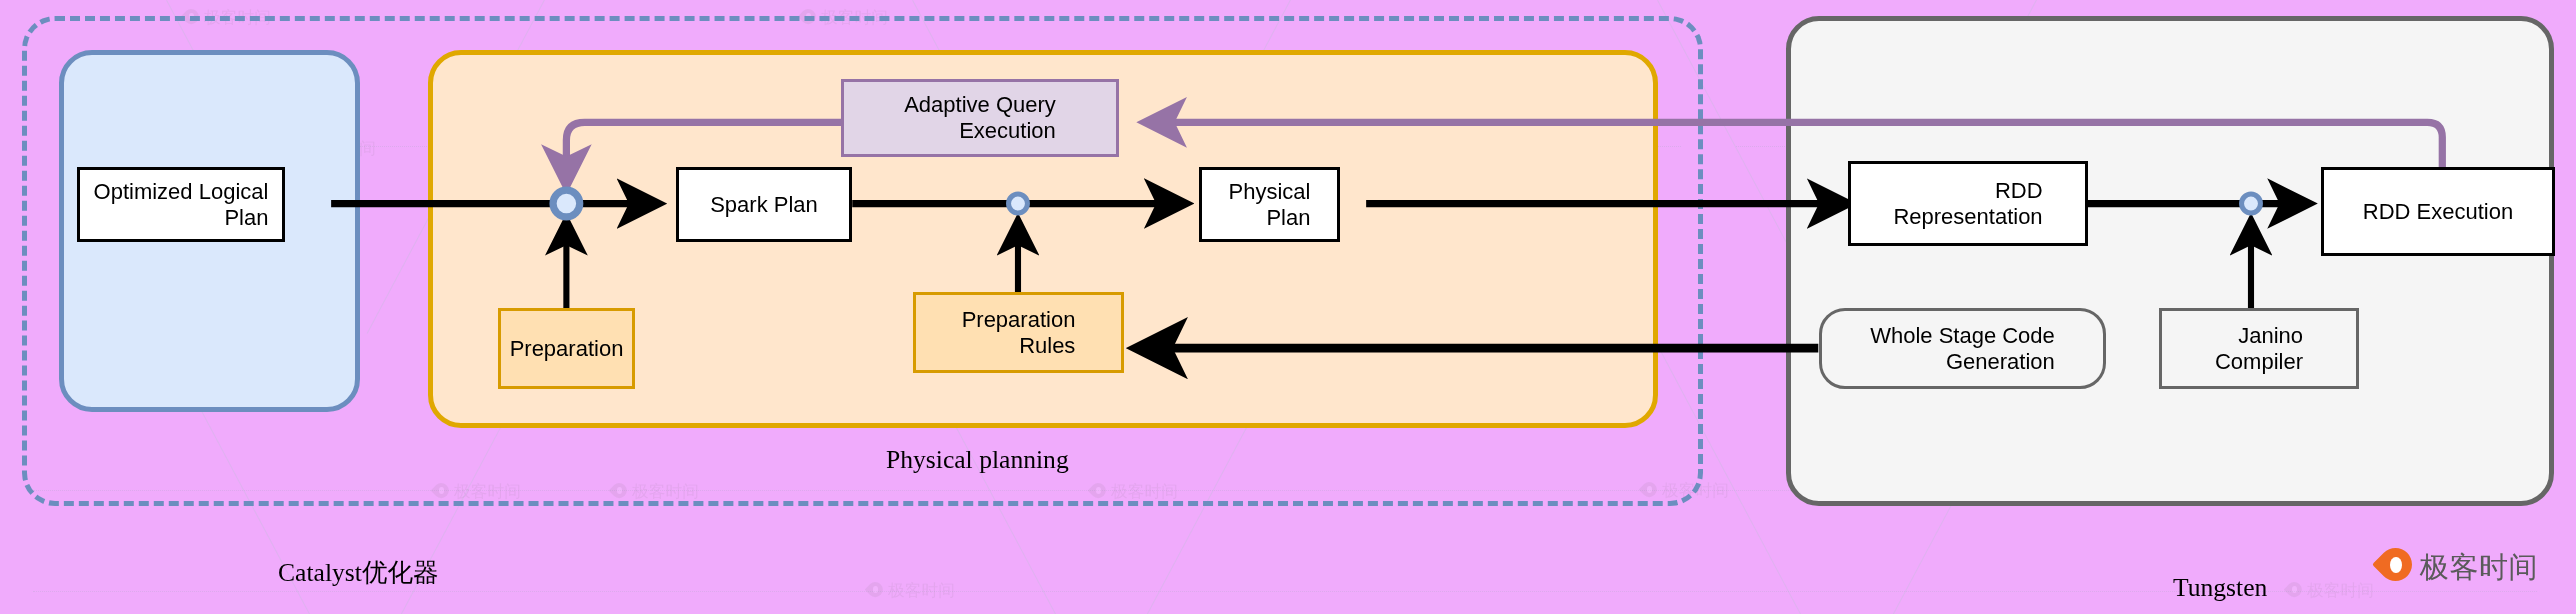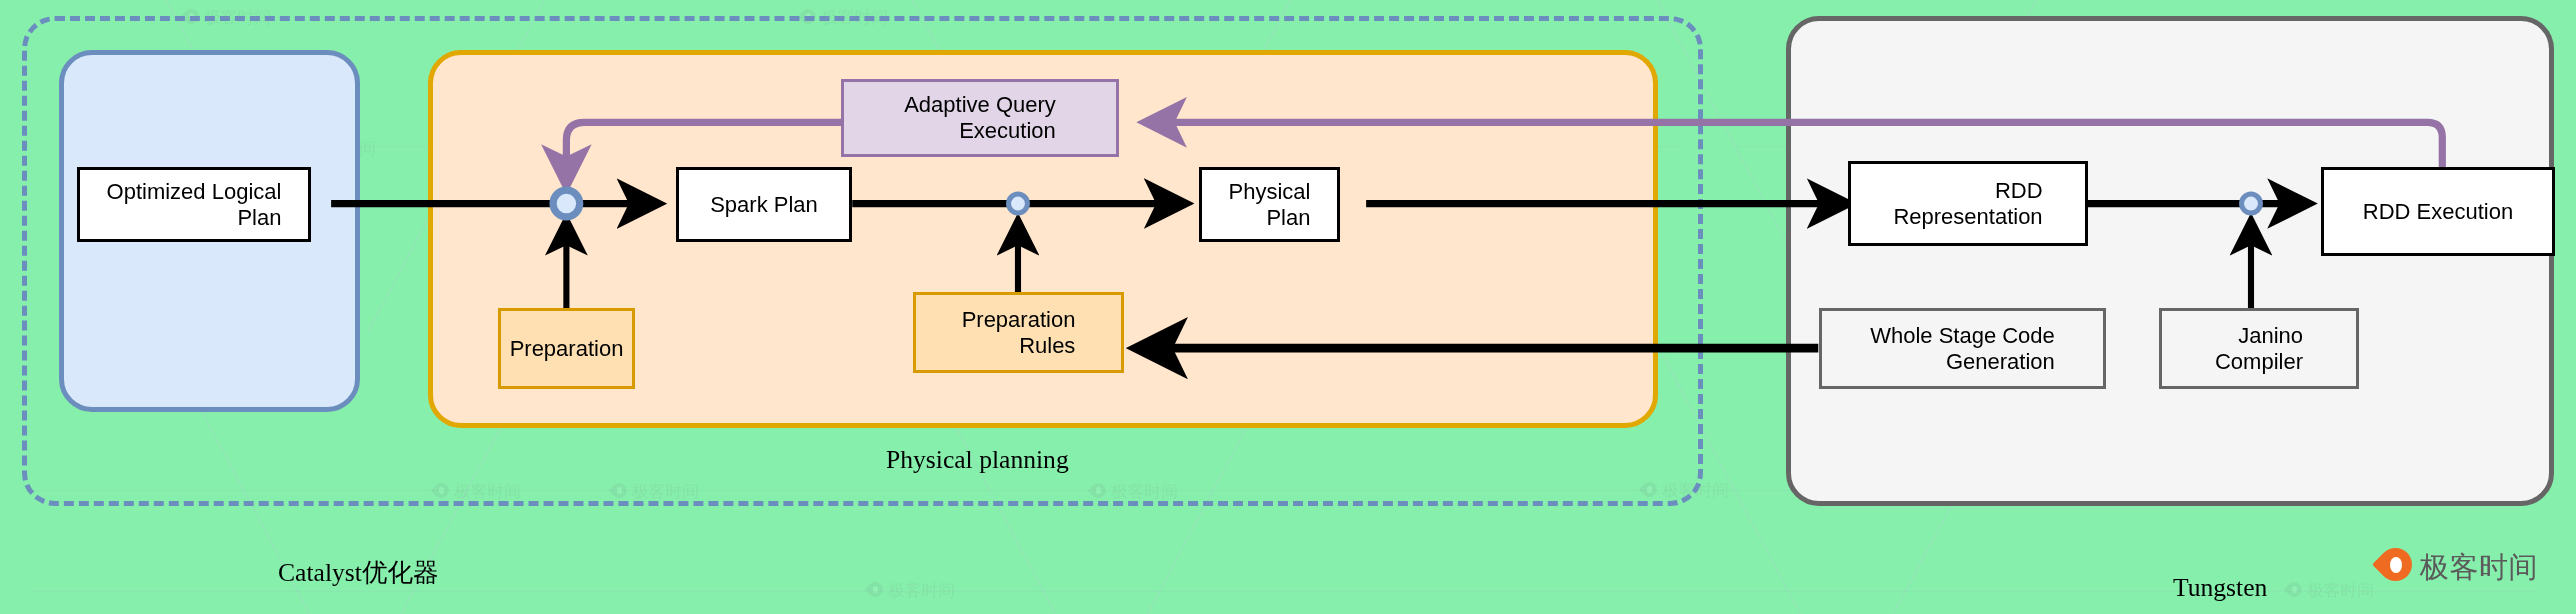--- a/index.html
+++ b/index.html
@@ -8,21 +8,21 @@
     padding: 0;
     background: #ffffff;
   }
   body {
     font-family: "Liberation Sans", "DejaVu Sans", sans-serif;
   }
   #stage {
     position: relative;
     width: 2576px;
     height: 614px;
-    background: #86efac;
+    background: #f0abfc;
     overflow: hidden;
   }
 
   
   .wm-layer {
     position: absolute;
     inset: 0;
     pointer-events: none;
     z-index: 0;
   }
@@ -355,42 +355,42 @@
 
     <g>
       <path d="M4390,320 L4390,247 Q4390,220 4363,220 L2060,220" fill="none" stroke="#9673a6" stroke-width="13" marker-end="url(#arrow-purple)"></path>
     </g>
 
     <g>
       <path d="M1512,220 L1050,220 Q1017,220 1017,252 L1017,332" fill="none" stroke="#9673a6" stroke-width="13" marker-end="url(#arrow-purple)"></path>
     </g>
   </svg>
 
-  <div class="node node-black" id="node-optimized-logical-plan" style="left:77px; top:167px; width:234px; height:75px;">Optimized Logical
+  <div class="node node-black" id="node-optimized-logical-plan" style="left:77px; top:167px; width:208px; height:75px;">Optimized Logical
 Plan</div>
 
   <div class="node node-purple" id="node-adaptive-query-execution" style="left:841px; top:79px; width:278px; height:78px;">Adaptive Query
 Execution</div>
 
   <div class="node node-black" id="node-spark-plan" style="left:676px; top:167px; width:176px; height:75px;">Spark Plan</div>
 
   <div class="node node-black" id="node-physical-plan" style="left:1199px; top:167px; width:141px; height:75px;">Physical
 Plan</div>
 
   <div class="node node-ochre" id="node-strategies" style="left:498px; top:308px; width:137px; height:81px;">Preparation</div>
 
   <div class="node node-ochre" id="node-preparation-rules" style="left:913px; top:292px; width:211px; height:81px;">Preparation
 Rules</div>
 
   <div class="node node-black" id="node-rdd-representation" style="left:1848px; top:161px; width:240px; height:85px;">RDD
 Representation</div>
 
   <div class="node node-black" id="node-rdd-execution" style="left:2321px; top:167px; width:234px; height:89px;">RDD Execution</div>
 
-  <div class="node node-gray" id="node-whole-stage-code-generation" style="left:1819px; top:308px; width:287px; height:81px;">Whole Stage Code
+  <div class="node node-gray" id="node-whole-stage-code-generation" style="left:1819px; top:308px; width:287px; height:81px;border-radius:26px;">Whole Stage Code
 Generation</div>
 
   <div class="node node-gray" id="node-janino-compiler" style="left:2159px; top:308px; width:200px; height:81px;">Janino
 Compiler</div>
 
   <svg class="edges-top" width="2576" height="614" viewBox="0 0 4629 1104">
     <g>
       <circle cx="1017" cy="366" r="24" fill="#dae8fc" stroke="#6c8ebf" stroke-width="13"></circle>
     </g>
     <g>

